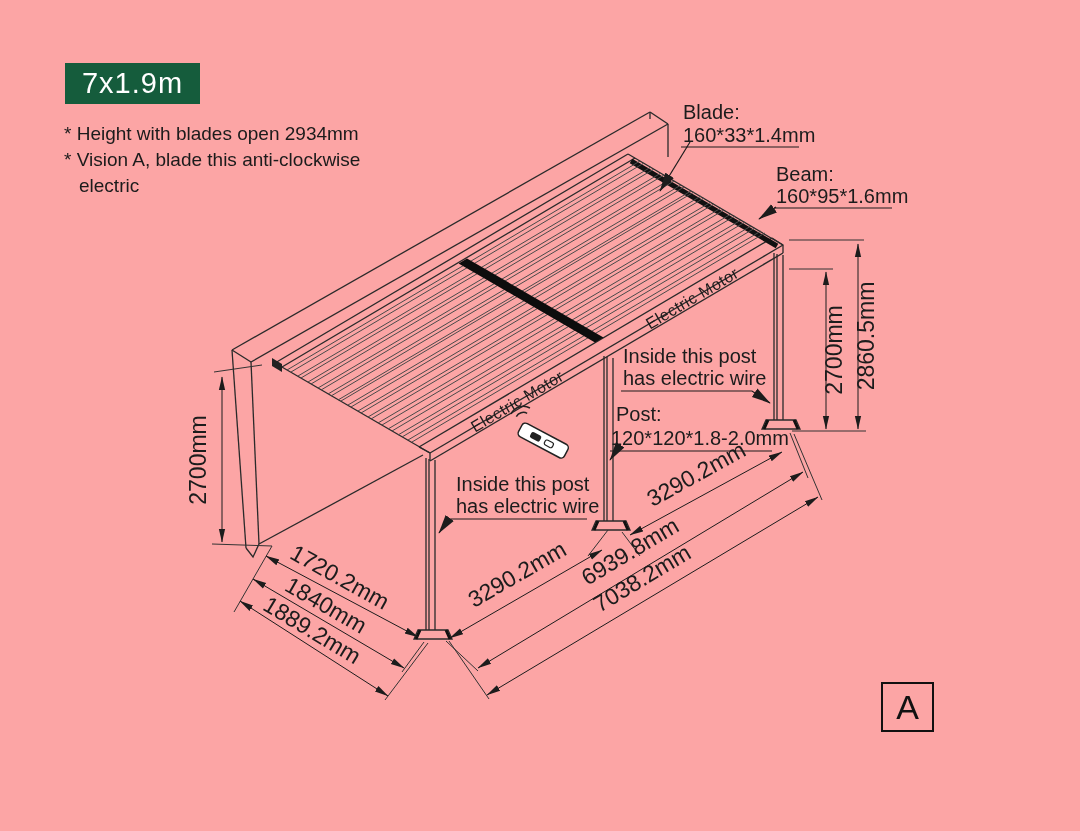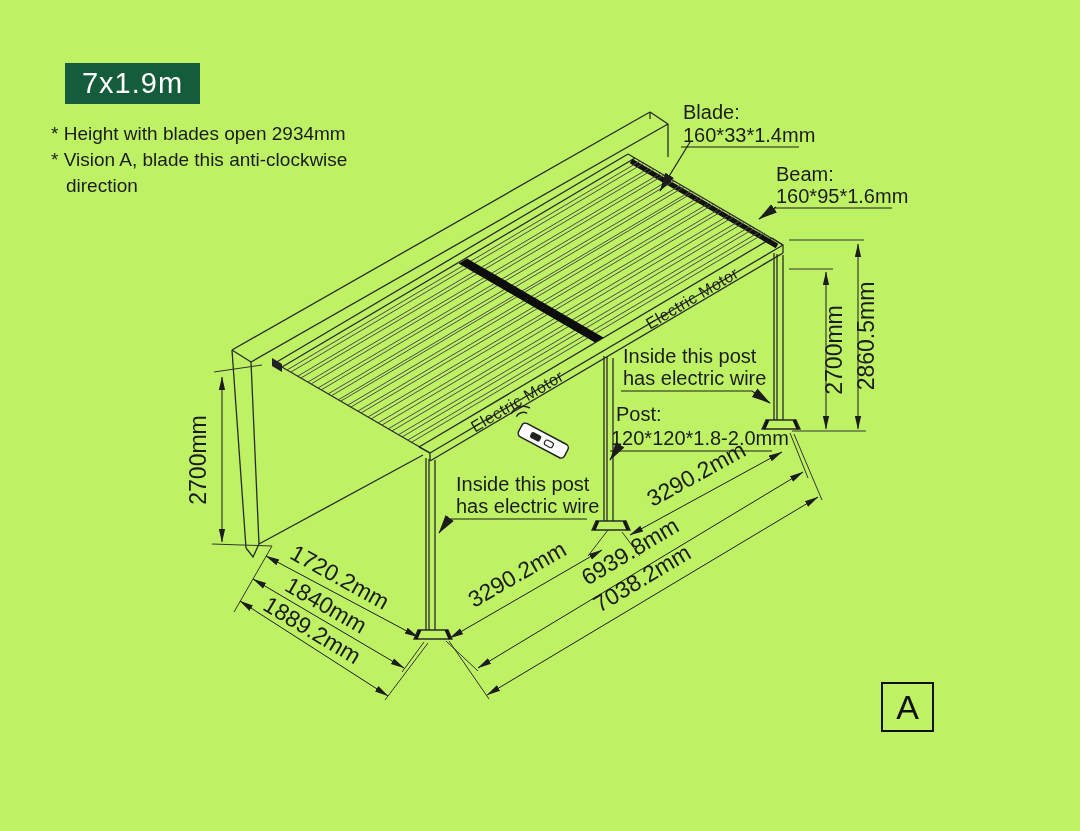--- a/index.html
+++ b/index.html
@@ -1,42 +1,42 @@
 <!DOCTYPE html>
 <html><head>
 <meta charset="utf-8">
 <style>
   html,body{margin:0;padding:0;background:#ffffff;}
-  .stage{position:relative;width:1080px;height:831px;background:#bef264;overflow:hidden;
+  .stage{position:relative;width:1080px;height:831px;background:#fca5a5;overflow:hidden;
          font-family:"Liberation Sans",sans-serif;color:#1c1c1c;}
   .badge{position:absolute;left:65px;top:63px;width:135px;height:41px;
          display:flex;align-items:center;justify-content:center;
          color:#fff;font-size:29px;letter-spacing:1px;}
-  .notes{position:absolute;left:51px;top:121px;font-size:19px;line-height:26px;color:#1b1b1b;}
+  .notes{position:absolute;left:64px;top:121px;font-size:19px;line-height:26px;color:#1b1b1b;}
   .notes .indent{padding-left:15px;}
   svg.drawing{position:absolute;left:0;top:0;}
   .viewbox{position:absolute;left:881px;top:682px;width:49px;height:46px;
            border:2px solid #111;display:flex;align-items:center;justify-content:center;
            font-size:34px;color:#111;}
   text{font-family:"Liberation Sans",sans-serif;fill:#1c1c1c;}
   .t-callout{font-size:20px;}
   .t-dim{font-size:23px;}
   .t-motor{font-size:16px;letter-spacing:.5px;}
 </style>
 </head>
 <body>
 
 <div class="stage">
 
   <div class="badge" style="background: rgb(21, 92, 60); color: rgb(255, 255, 255);">7x1.9m</div>
 
   <div class="notes">
     <div>* Height with blades open 2934mm</div>
     <div>* Vision A, blade this anti-clockwise</div>
-    <div class="indent">direction</div>
+    <div class="indent">electric</div>
   </div>
 
   <svg class="drawing" width="1080" height="831" viewBox="0 0 1080 831">
     <defs>
       <marker id="ar" viewBox="0 0 10 6" refX="9.6" refY="3" markerWidth="14" markerHeight="8.4" orient="auto-start-reverse">
           <path d="M0,0.7L10,3L0,5.3z" fill="#1c1c1c"></path>
         </marker>
       <marker id="lead" viewBox="0 0 10 6" refX="9.6" refY="3" markerWidth="16" markerHeight="9.6" orient="auto-start-reverse">
           <path d="M0,0.4L10,3L0,5.6z" fill="#1c1c1c"></path>
         </marker>

